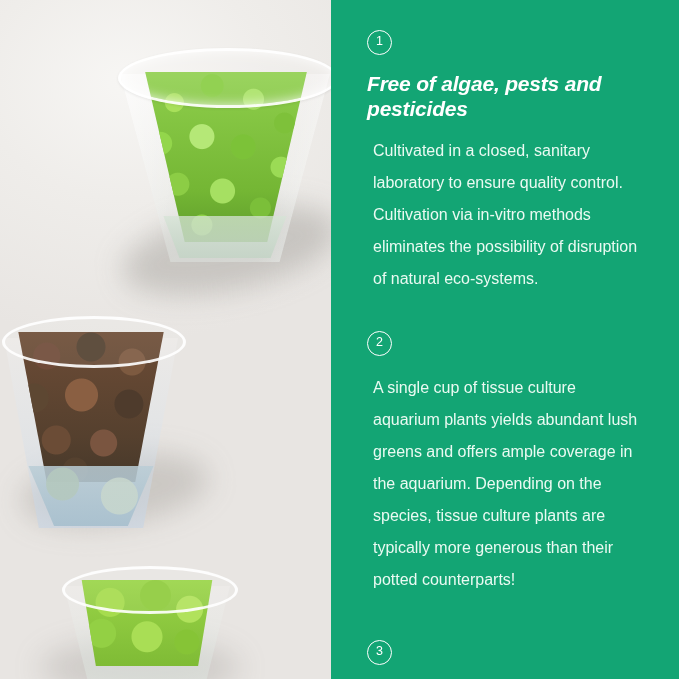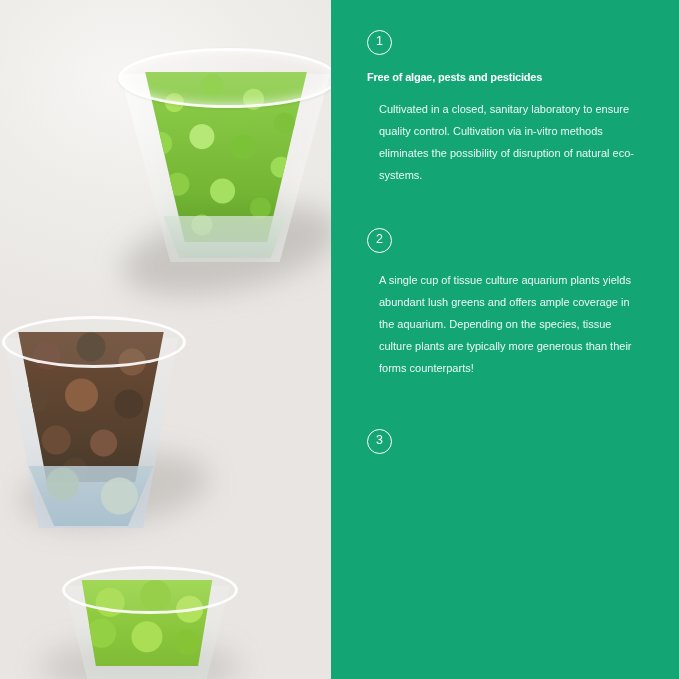--- a/index.html
+++ b/index.html
@@ -225,31 +225,32 @@
     border-radius: 50%;
     color: #ffffff;
     font-size: 12.5px;
     line-height: 21px;
     text-align: center;
     margin-bottom: 16px;
     font-family: "Liberation Sans", sans-serif;
   }
   .feature-title {
     color: #ffffff;
-    font-size: 11px;
+    font-size: 21px;
     font-weight: bold;
     letter-spacing: -0.2px;
     margin: 8px 0 14px 0;
     line-height: 1.2;
+    font-style: italic;
   }
   .feature-body {
     color: #eafaf2;
-    font-size: 11px;
+    font-size: 16px;
     line-height: 2.0;
-    margin: 12px;
+    margin: 6px;
     max-width: 292px;
   }
 </style>
 </head>
 <body>
 
 <div class="page">
 
   <div class="photo-panel">
     <div class="photo-bg"></div>
@@ -281,21 +282,21 @@
   <div class="content-panel">
 
     <div class="feature f1">
       <div class="num">1</div>
       <h2 class="feature-title">Free of algae, pests and pesticides</h2>
       <p class="feature-body">Cultivated in a closed, sanitary laboratory to ensure quality control. Cultivation via in-vitro methods eliminates the possibility of disruption of natural eco-systems.</p>
     </div>
 
     <div class="feature f2">
       <div class="num">2</div>
-      <p class="feature-body">A single cup of tissue culture aquarium plants yields abundant lush greens and offers ample coverage in the aquarium. Depending on the species, tissue culture plants are typically more generous than their forms counterparts!</p>
+      <p class="feature-body">A single cup of tissue culture aquarium plants yields abundant lush greens and offers ample coverage in the aquarium. Depending on the species, tissue culture plants are typically more generous than their potted counterparts!</p>
     </div>
 
     <div class="feature f3">
       <div class="num">3</div>
     </div>
 
   </div>
 </div>
 
 </body></html>

